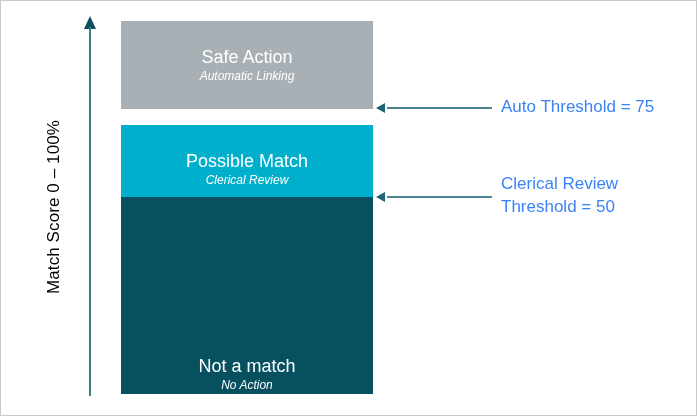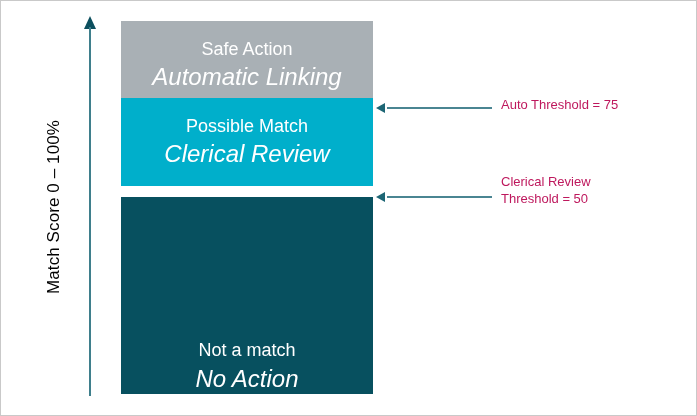--- a/index.html
+++ b/index.html
@@ -72,58 +72,58 @@
     color: #ffffff;
     text-align: center;
     line-height: 1.30;
   }
   .seg-safe {
     top: 0;
     height: 88px;
     background: #a9b0b5;
   }
   .seg-possible {
-    top: 77px;
+    top: 104px;
     height: 88px;
     background: #00afcb;
   }
   .seg-none {
     top: 176px;
     height: 197px;
     background: #07505f;
     justify-content: flex-end;
   }
   .seg-line1 {
     font-size: 18px;
     font-weight: 400;
   }
   .seg-line2 {
-    font-size: 24px;
+    font-size: 12px;
     font-style: italic;
     font-weight: 400;
   }
 
   
   .ann-line {
     position: absolute;
     height: 2px;
     background: #4a8592;
   }
   .ann-arrowhead {
     position: absolute;
     width: 0;
     height: 0;
     border-top: 5px solid transparent;
     border-bottom: 5px solid transparent;
     border-right: 9px solid #1d6675;
   }
   .ann-label {
     position: absolute;
-    font-size: 13px;
-    color: #be185d;
+    font-size: 17px;
+    color: #3b82f6;
     line-height: 1.33;
     white-space: pre-line;
   }
 
   .ann1-line  { left: 386px; top: 106px; width: 105px; }
   .ann1-head  { left: 375px; top: 102px; }
   .ann1-label { left: 500px; top: 95px; }
 
   .ann2-line  { left: 386px; top: 195px; width: 105px; }
   .ann2-head  { left: 375px; top: 191px; }

